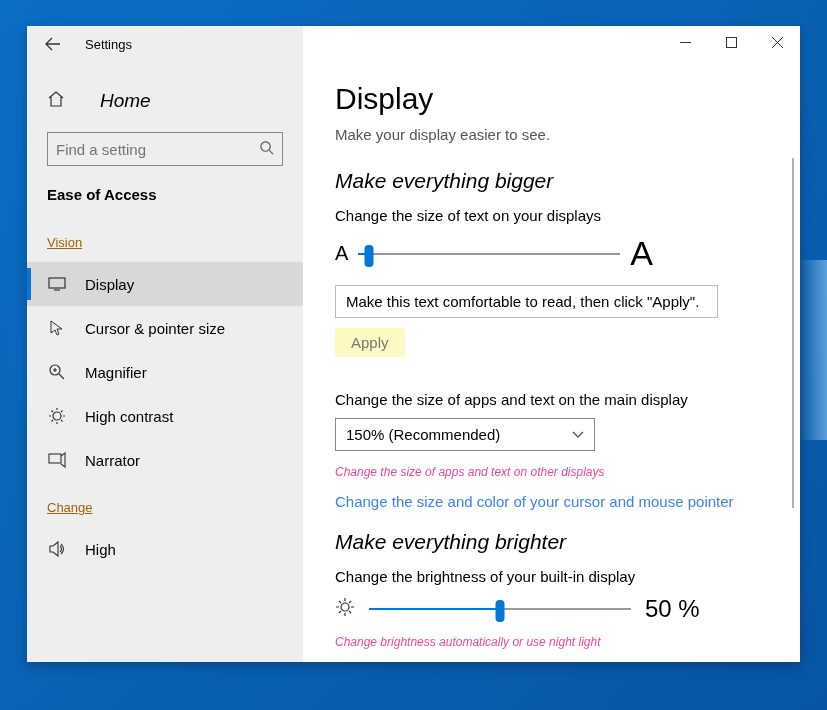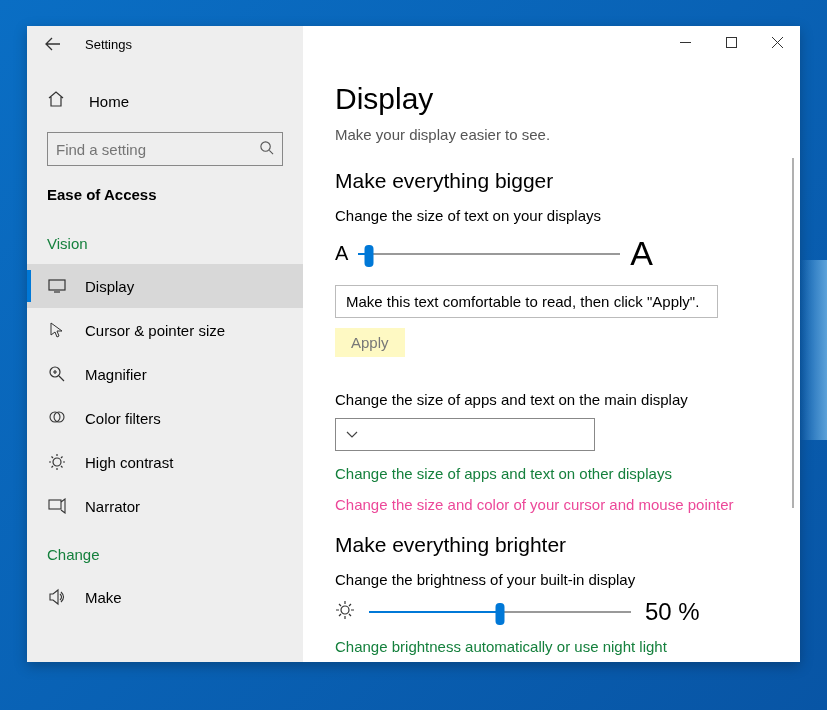--- a/index.html
+++ b/index.html
@@ -7,63 +7,63 @@
   .window {
     position: absolute; top: 26px; left: 27px; width: 773px; height: 636px;
     background: #fff; display: flex; box-shadow: 0 4px 12px rgba(0,0,0,0.25);
   }
   
   .sidebar { width: 276px; background: #eeeeee; display: flex; flex-direction: column; }
   .titlebar { height: 36px; display: flex; align-items: center; padding: 0 8px; }
   .back-btn { width: 36px; height: 36px; display: flex; align-items: center; justify-content: center; cursor: pointer; }
   .app-title { font-size: 13px; margin-left: 14px; color: #000; }
   .home-row { display: flex; align-items: center; padding: 8px 20px 8px 20px; margin-top: 20px; margin-bottom: 12px; cursor: pointer; }
-  .home-row .label { font-size: 15px; margin-left: 24px; }
+  .home-row .label { font-size: 19px; margin-left: 35px; font-style: italic; }
   .search-box { margin: 0 20px 14px 20px; height: 34px; border: 1px solid #888; background: #eeeeee; display: flex; align-items: center; padding: 0 8px; }
   .search-box input { flex: 1; border: none; background: transparent; font-size: 15px; outline: none; color: #b91c1c; }
   .search-glyph { color: #555; }
   .category-title { font-size: 15px; font-weight: 600; padding: 6px 32px 14px 20px; }
-  .group-label { font-size: 15px; color: #15803d; padding: 18px 20px 12px 20px; }
+  .group-label { font-size: 13px; color: #a16207; padding: 18px 20px 12px 20px; text-decoration: underline; }
   .nav-item {
     display: flex; align-items: center; height: 44px; padding-left: 20px;
     cursor: pointer; position: relative;
   }
   .nav-item .icon { width: 20px; display: flex; align-items: center; justify-content: center; }
   .nav-item .label { font-size: 15px; margin-left: 18px; }
   .nav-item.selected { background: #d8d8d8; }
   .nav-item.selected::before {
     content: ""; position: absolute; left: 0; top: 6px; bottom: 6px; width: 4px; background: #0078d7;
   }
   .sidebar-scroll { position: absolute; left: 303px; top: 55px; width: 2px; height: 410px; background: #b0b0b0; }
 
   
   .main { flex: 1; background: #fff; position: relative; padding: 0; }
   .win-controls { position: absolute; top: 0; right: 0; display: flex; }
   .win-ctl { width: 46px; height: 32px; display: flex; align-items: center; justify-content: center; cursor: pointer; }
   .content { padding: 56px 32px 0 32px; }
   h1 { font-size: 30px; font-weight: 400; margin-bottom: 10px; }
   .subtitle { font-size: 15px; color: #555; margin-bottom: 26px; }
-  h2 { font-size: 21px; font-weight: 400; margin-top: 16px; margin-bottom: 14px; }
+  h2 { font-size: 21px; font-weight: 400; margin-top: 16px; margin-bottom: 14px; font-style: italic; }
   .field-label { font-size: 15px; margin-bottom: 10px; }
 
   .text-slider-row { display: flex; align-items: center; gap: 10px; margin-bottom: 12px; }
   .letter-small { font-size: 20px; }
   .letter-big { font-size: 34px; font-weight: 500; }
   .slider-track { position: relative; width: 262px; height: 2px; background: #999; }
   .slider-fill { position: absolute; left: 0; top: 0; height: 2px; background: #0078d7; }
   .slider-thumb { position: absolute; top: -8px; width: 9px; height: 22px; background: #0078d7; border-radius: 4px; transform: translateX(-50%); }
 
   .sample-box { border: 1px solid #bbb; padding: 7px 10px; font-size: 15px; width: 383px; margin-bottom: 10px; }
   .apply-btn { display: inline-block; background: #fef9c3; padding: 6px 16px; font-size: 15px; color: #777; cursor: default; margin-bottom: 34px; }
 
   .dropdown { width: 260px; height: 33px; border: 1px solid #888; display: flex; align-items: center; justify-content: space-between; padding: 0 10px; font-size: 15px; margin-bottom: 14px; cursor: pointer; }
   .chevron { font-size: 11px; color: #444; }
 
-  .link { color: #15803d; font-size: 15px; margin-bottom: 14px; cursor: pointer; display: block; }
-  .link2 { color: #ec4899; font-size: 15px; margin-bottom: 20px; cursor: pointer; display: block; }
+  .link { color: #ec4899; font-size: 12px; margin-bottom: 14px; cursor: pointer; display: block; font-style: italic; }
+  .link2 { color: #3b82f6; font-size: 15px; margin-bottom: 20px; cursor: pointer; display: block; }
 
   .bright-slider-row { display: flex; align-items: center; gap: 14px; margin-bottom: 12px; }
 
   .main-scroll { position: absolute; right: 6px; top: 132px; width: 2px; height: 350px; background: #b0b0b0; }
 
   
   .glow-right { position: absolute; right: 0; top: 260px; width: 28px; height: 180px; background: linear-gradient(90deg, rgba(255,255,255,0) 0%, rgba(160,220,255,0.55) 100%); pointer-events: none; }
 </style>
 </head>
 <body>
@@ -127,29 +127,20 @@
     <div class="nav-item">
       <span class="icon">
         <svg width="18" height="18" viewBox="0 0 18 18">
             <circle cx="7" cy="7" r="5" stroke="#333" stroke-width="1.2" fill="none"></circle>
             <path d="M11 11 L16 16 M5 7 H9 M7 5 V9" stroke="#333" stroke-width="1.2"></path>
           </svg>
       </span>
       <span class="label">Magnifier</span>
     </div>
 
-    <div class="nav-item">
-      <span class="icon">
-        <svg width="18" height="18" viewBox="0 0 18 18">
-            <circle cx="7" cy="8" r="5" stroke="#333" stroke-width="1.1" fill="none"></circle>
-            <circle cx="11" cy="8" r="5" stroke="#333" stroke-width="1.1" fill="none"></circle>
-          </svg>
-      </span>
-      <span class="label">Color filters</span>
-    </div>
 
     <div class="nav-item">
       <span class="icon">
         <svg width="18" height="18" viewBox="0 0 18 18">
             <circle cx="9" cy="9" r="4" stroke="#333" stroke-width="1.2" fill="none"></circle>
             <path d="M9 1 V3 M9 15 V17 M1 9 H3 M15 9 H17 M3.5 3.5 L5 5 M13 13 L14.5 14.5 M3.5 14.5 L5 13 M13 5 L14.5 3.5" stroke="#333" stroke-width="1.2"></path>
           </svg>
       </span>
       <span class="label">High contrast</span>
     </div>
@@ -166,21 +157,21 @@
 
     <div class="group-label">Change</div>
 
     <div class="nav-item">
       <span class="icon">
         <svg width="18" height="18" viewBox="0 0 18 18">
             <path d="M2 6 H5 L10 2 V16 L5 12 H2 Z" stroke="#333" stroke-width="1.1" fill="none"></path>
             <path d="M12 6 Q15 9 12 12 M13 4 Q18 9 13 14" stroke="#333" stroke-width="1.1" fill="none"></path>
           </svg>
       </span>
-      <span class="label">Make</span>
+      <span class="label">High</span>
     </div>
 
     <div class="sidebar-scroll"></div>
   </div>
 
   <div class="main">
     <div class="win-controls">
       <div class="win-ctl">
         <svg width="11" height="11" viewBox="0 0 11 11">
             <path d="M0 5.5 H11" stroke="#333" stroke-width="1"></path>
@@ -212,20 +203,21 @@
           <div class="slider-thumb" style="left:4%"></div>
         </div>
         <span class="letter-big">A</span>
       </div>
 
       <div class="sample-box">Make this text comfortable to read, then click "Apply".</div>
       <div class="apply-btn">Apply</div>
 
       <div class="field-label">Change the size of apps and text on the main display</div>
       <div class="dropdown">
+        <span>150% (Recommended)</span>
         <span class="chevron">
           <svg width="12" height="8" viewBox="0 0 12 8">
               <path d="M1 1 L6 6 L11 1" stroke="#444" stroke-width="1.2" fill="none"></path>
             </svg>
         </span>
       </div>
 
       <a class="link">Change the size of apps and text on other displays</a>
       <a class="link2">Change the size and color of your cursor and mouse pointer</a>
 

